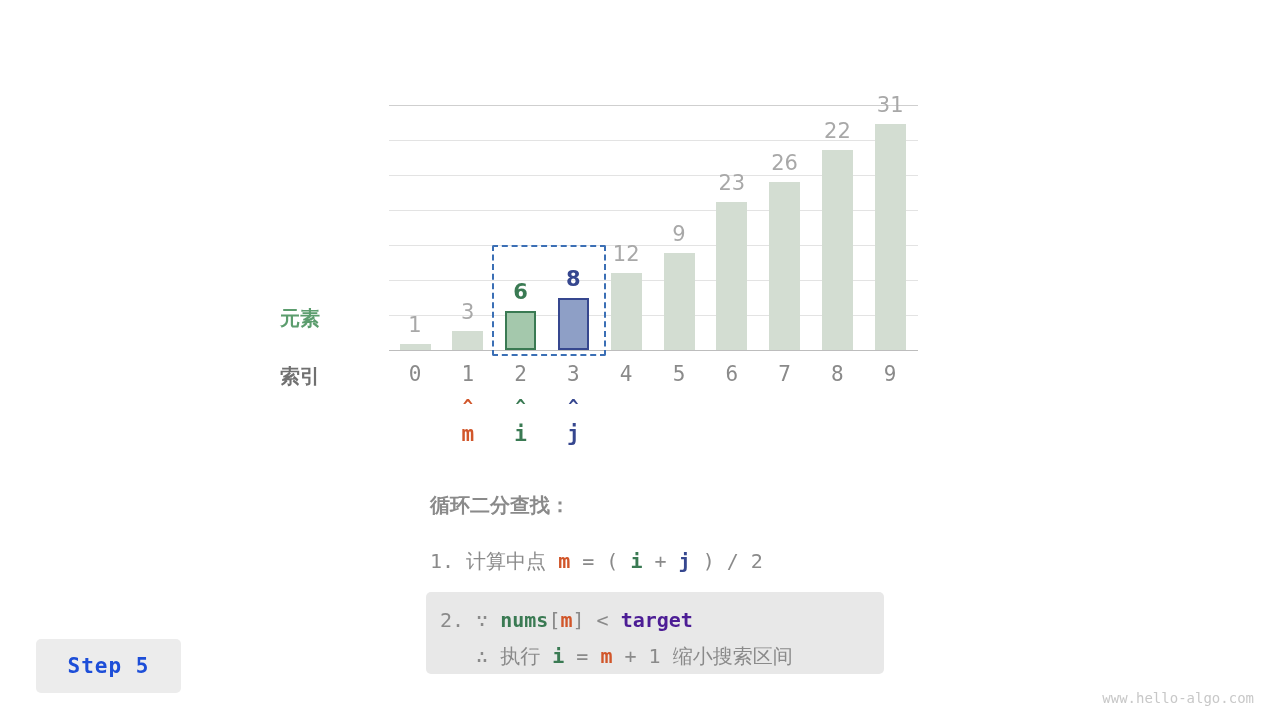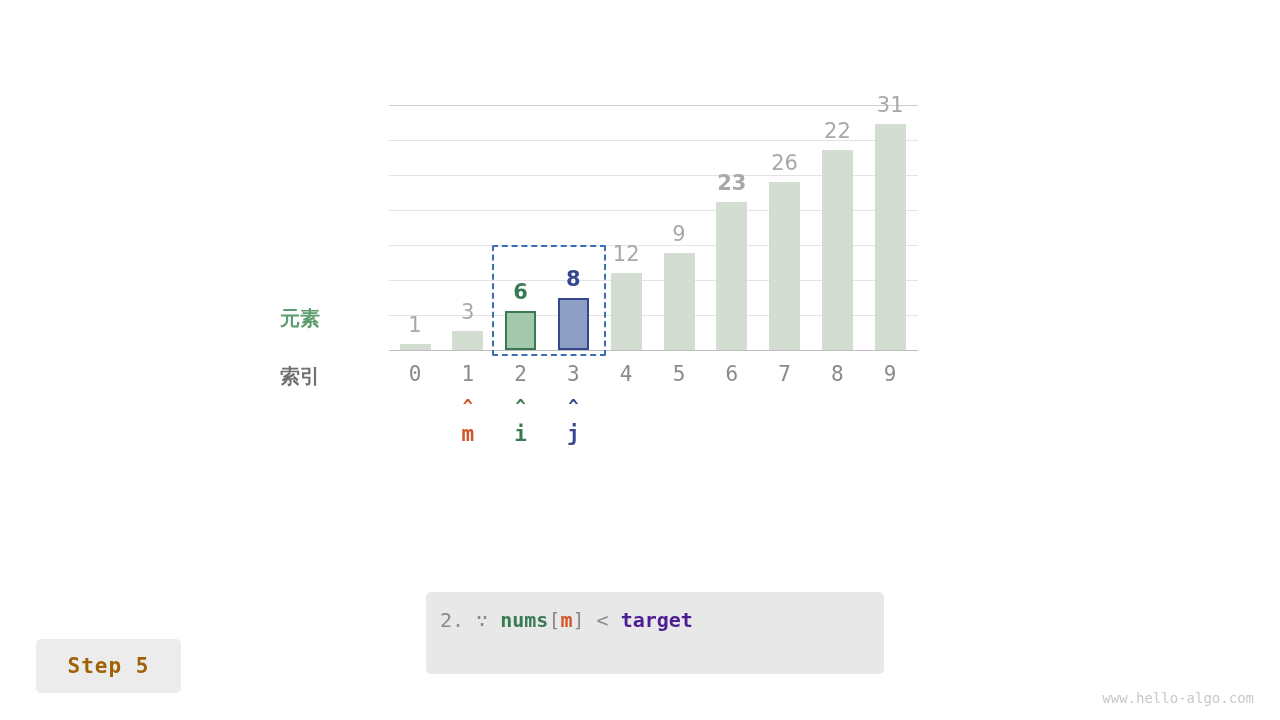--- a/index.html
+++ b/index.html
@@ -182,21 +182,21 @@
     width: 145px;
     height: 54px;
     background: #ececec;
     border-radius: 5px;
     display: flex;
     align-items: center;
     justify-content: center;
     font-family: "DejaVu Sans Mono", monospace;
     font-size: 21px;
     font-weight: bold;
-    color: #a16207;
+    color: #1d4ed8;
     letter-spacing: 1px;
   }
 
   
   #watermark {
     position: absolute;
     right: 26px;
     bottom: 14px;
     font-size: 14px;
     color: #c8c8c8;
@@ -229,21 +229,21 @@
     </div>
 </div>
 
 <div id="values-holder">
     <div class="bar-value" style="left: 385px; top: 312.553px;">1</div>
     <div class="bar-value" style="left: 437.8px; top: 299.658px;">3</div>
     <div class="bar-value val-i" style="left: 490.6px; top: 280.316px;">6</div>
     <div class="bar-value val-j" style="left: 543.4px; top: 267.421px;">8</div>
     <div class="bar-value" style="left: 596.2px; top: 241.632px; text-align: center;">12</div>
     <div class="bar-value" style="left: 649px; top: 222.289px;">9</div>
-    <div class="bar-value" style="left: 701.8px; top: 170.711px; font-weight: bold;">23</div>
+    <div class="bar-value" style="left: 701.8px; top: 170.711px;">23</div>
     <div class="bar-value" style="left: 754.6px; top: 151.368px;">26</div>
     <div class="bar-value" style="left: 807.4px; top: 119.132px;">22</div>
     <div class="bar-value" style="left: 860.2px; top: 93.3421px;">31</div>
   </div>
 <div id="indices-holder">
     <div class="index-label" style="left: 385px;">0</div>
     <div class="index-label" style="left: 437.8px;">1</div>
     <div class="index-label" style="left: 490.6px;">2</div>
     <div class="index-label" style="left: 543.4px;">3</div>
     <div class="index-label" style="left: 596.2px;">4</div>
@@ -262,20 +262,23 @@
     <div class="caret ptr-j" style="left: 543.4px; top: 396px;">^</div>
     <div class="ptr-label ptr-j" style="left: 543.4px; top: 422px;">j</div>
   </div>
 
 <div class="row-label" id="label-element">元素</div>
 <div class="row-label" id="label-index">索引</div>
 
 <div id="highlight-box"></div>
 
 <div id="text-block">
+  <div class="text-title">循环二分查找：</div>
+  <div class="text-line"><span>1. 计算中点 </span><span class="hl-m">m</span><span> = ( </span><span class="hl-i">i</span><span> + </span><span class="hl-j">j</span><span> ) / 2</span></div>
 </div>
 
 <div id="highlight-text">
   <div class="text-line"><span>2. ∵ </span><span class="hl-nums">nums</span><span>[</span><span class="hl-m">m</span><span>]</span><span> &lt; </span><span class="hl-target">target</span></div>
+  <div class="text-line"><span>   ∴ 执行 </span><span class="hl-i">i</span><span> = </span><span class="hl-m">m</span><span> + 1 缩小搜索区间</span></div>
 </div>
 
 <div id="step-badge">Step 5</div>
 <div id="watermark">www.hello-algo.com</div>
 
 </body></html>

